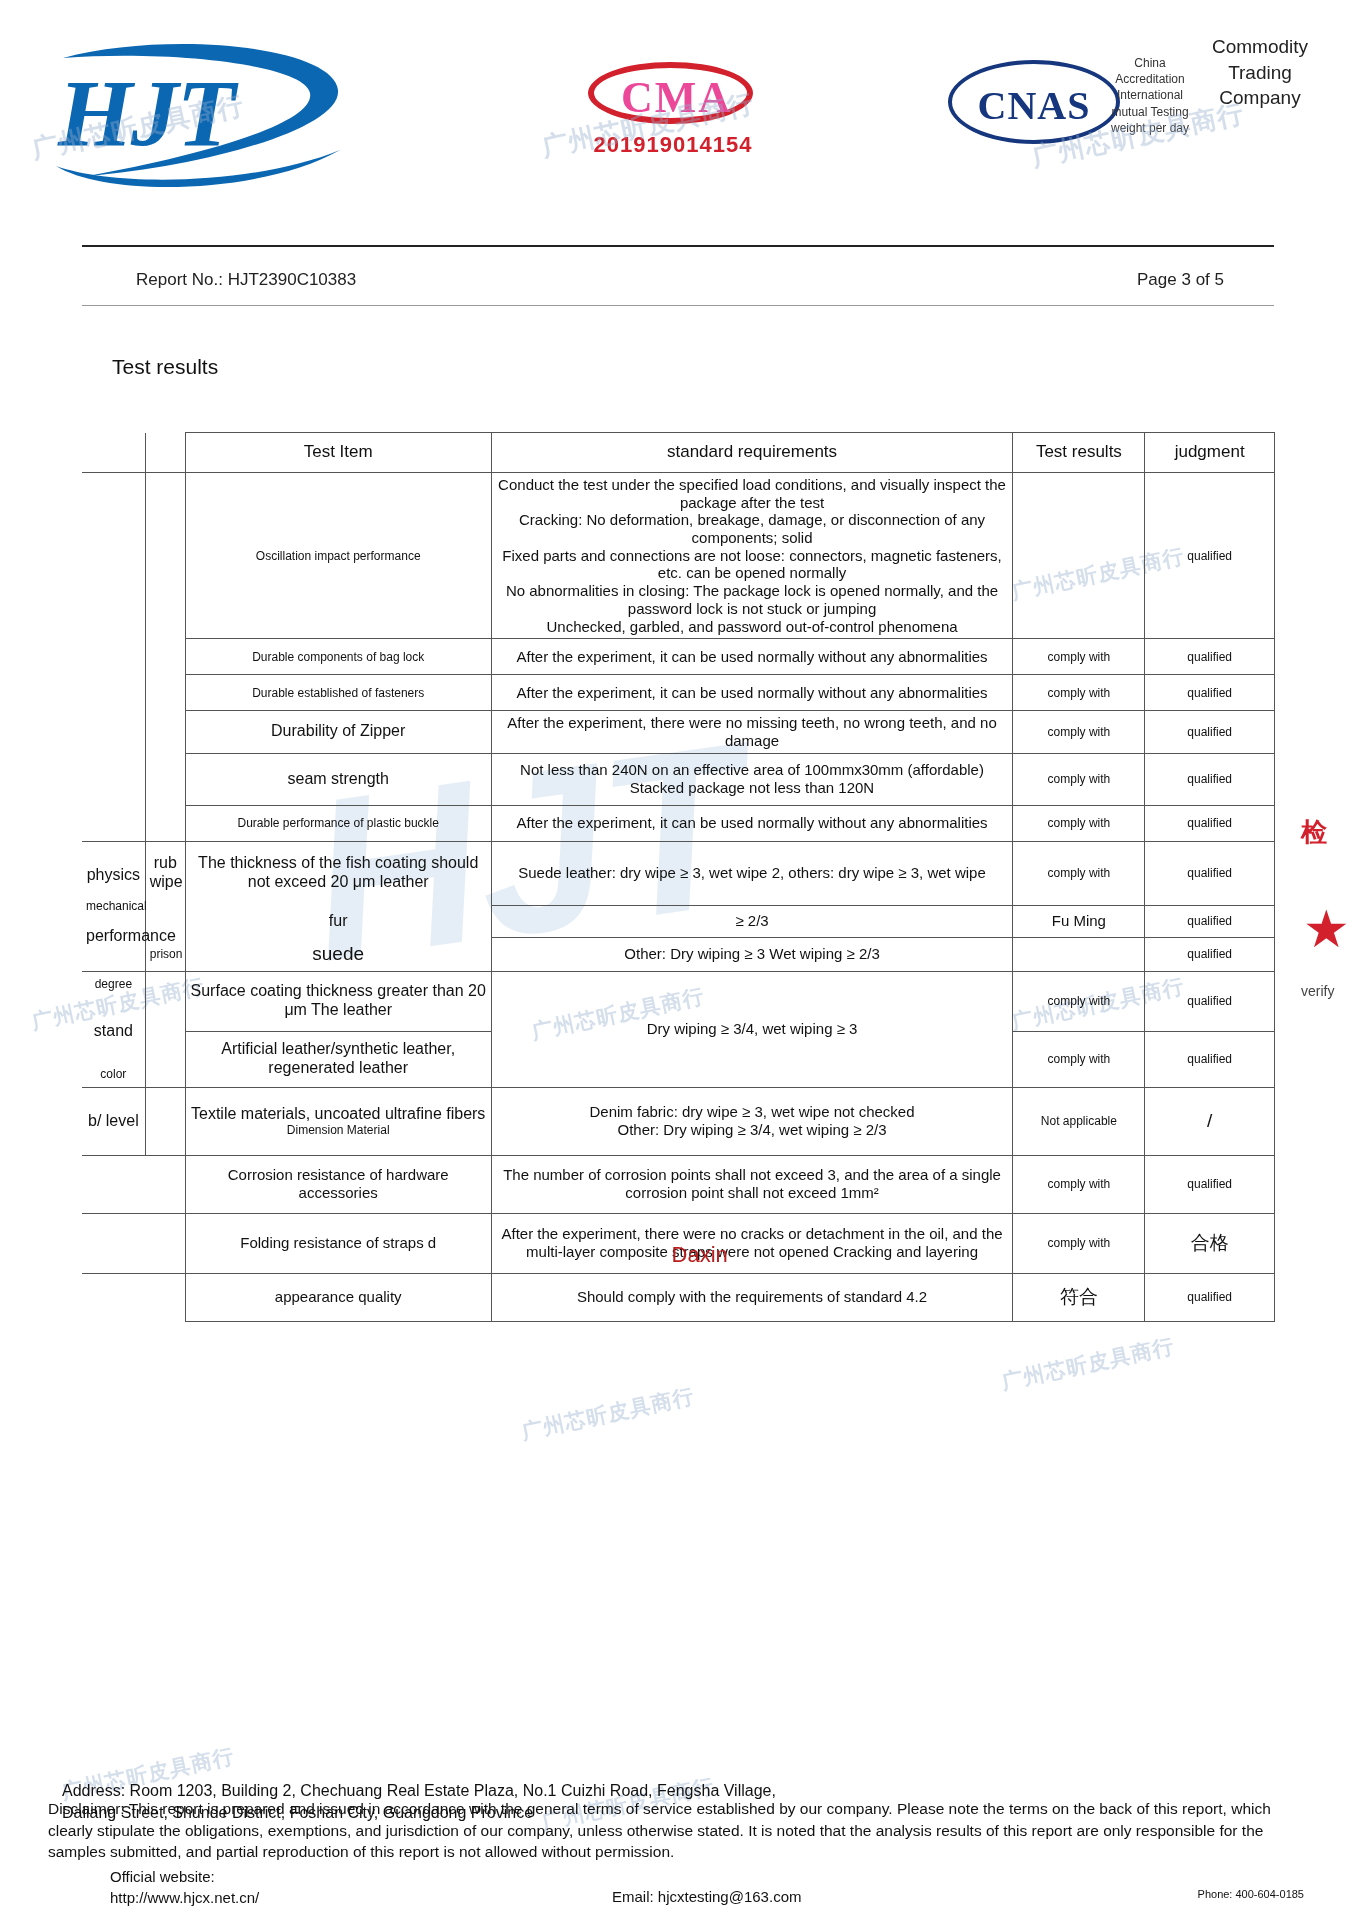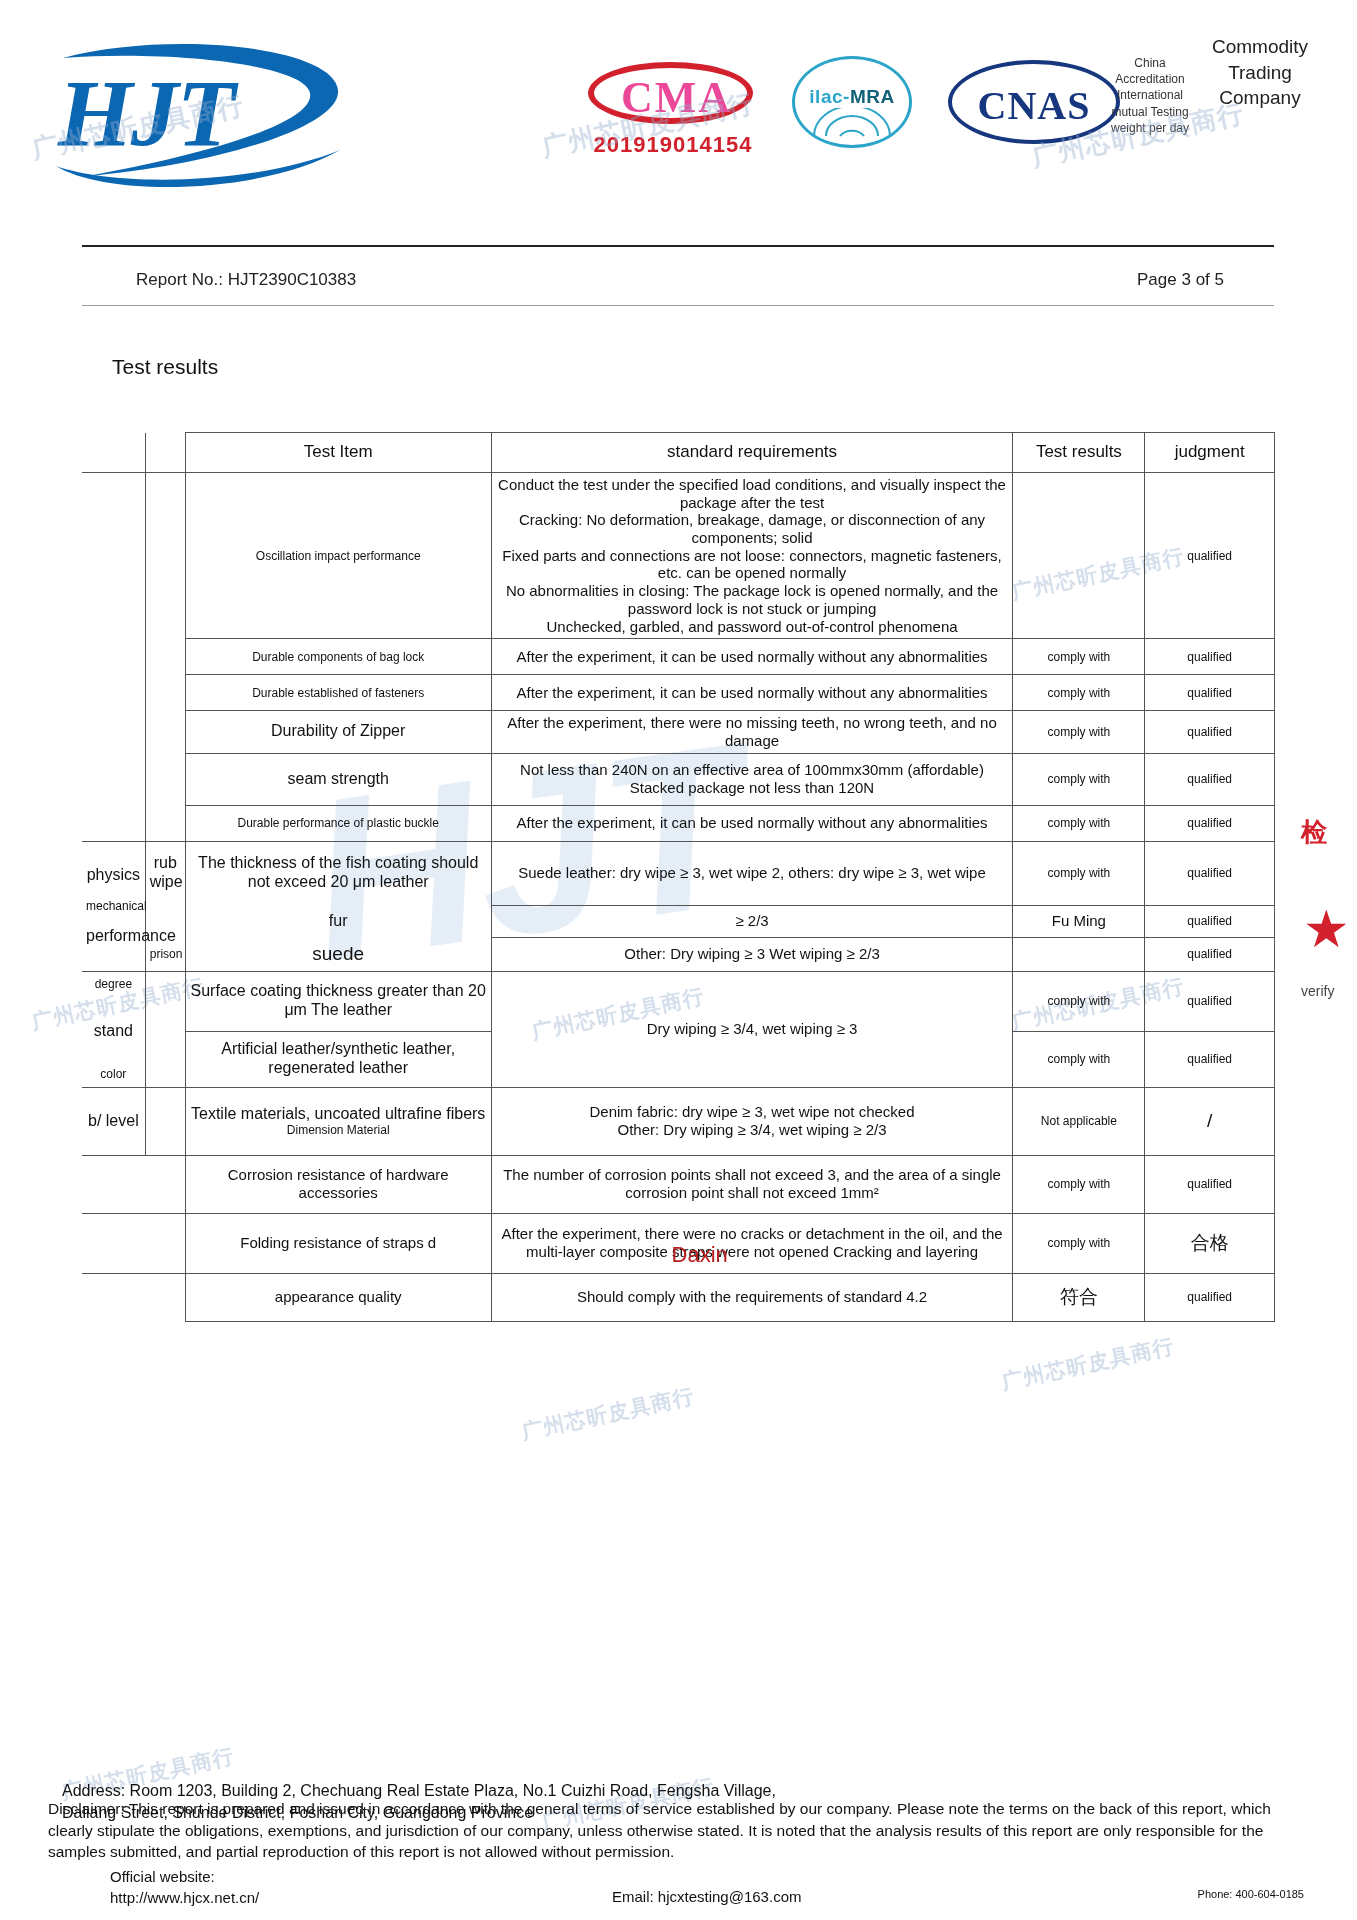--- a/index.html
+++ b/index.html
@@ -250,29 +250,20 @@
     <div class="txt">HJT</div>
   </div>
 
   <div class="cma">
     <div class="ring">
       <div class="letters">CMA</div>
     </div>
     <div class="num">201919014154</div>
   </div>
 
-  <div class="ilac">
-    <div class="oval"></div>
-    <div class="t"><span>ilac-</span><b>MRA</b></div>
-    <svg class="arcs" viewBox="0 0 84 32">
-      <path d="M4 28 A38 30 0 0 1 80 28" fill="none" stroke="#2aa5c9" stroke-width="2"></path>
-      <path d="M16 28 A26 20 0 0 1 68 28" fill="none" stroke="#2aa5c9" stroke-width="2"></path>
-      <path d="M30 28 A14 11 0 0 1 54 28" fill="none" stroke="#2aa5c9" stroke-width="2"></path>
-    </svg>
-  </div>
 
   <div class="cnas">
     <div class="oval"></div>
     <div class="t">CNAS</div>
   </div>
 
   <div class="cnas-text">China Accreditation International mutual Testing weight per day</div>
   <div class="ctc-text">Commodity Trading Company</div>
 </div>
 

